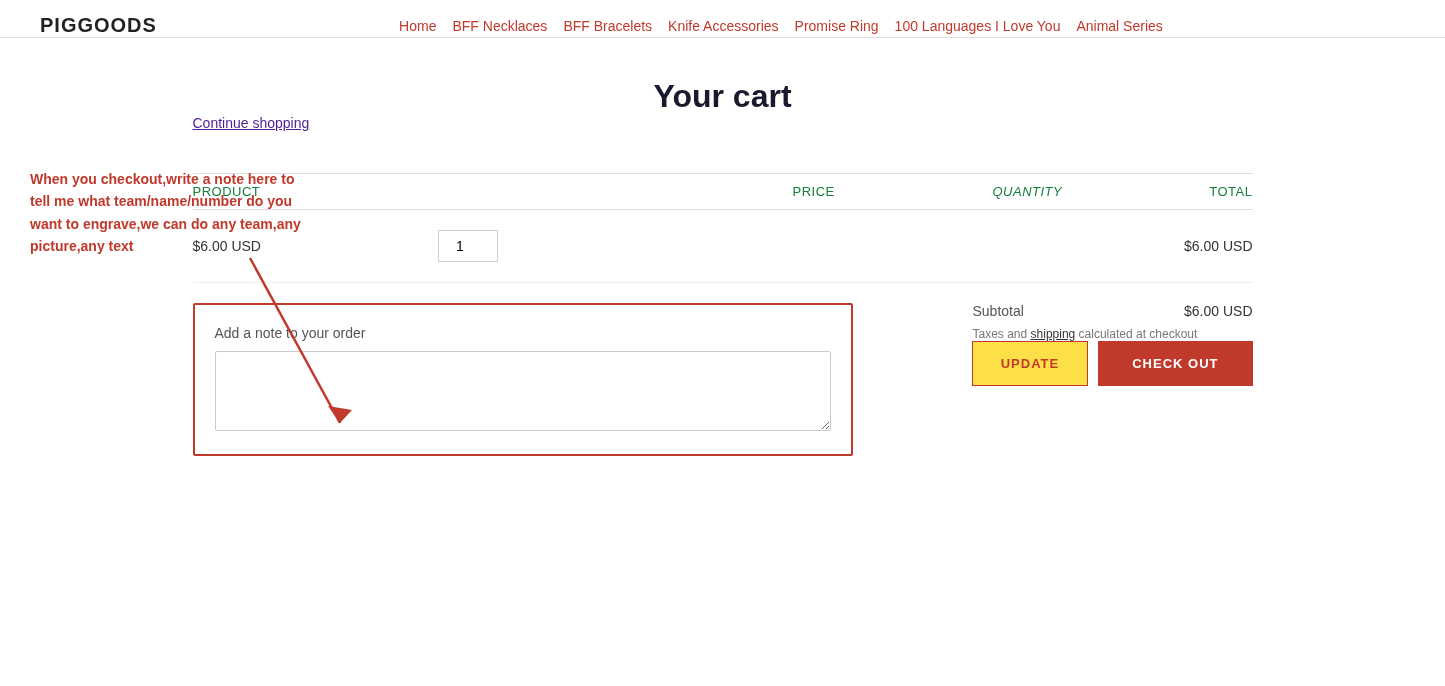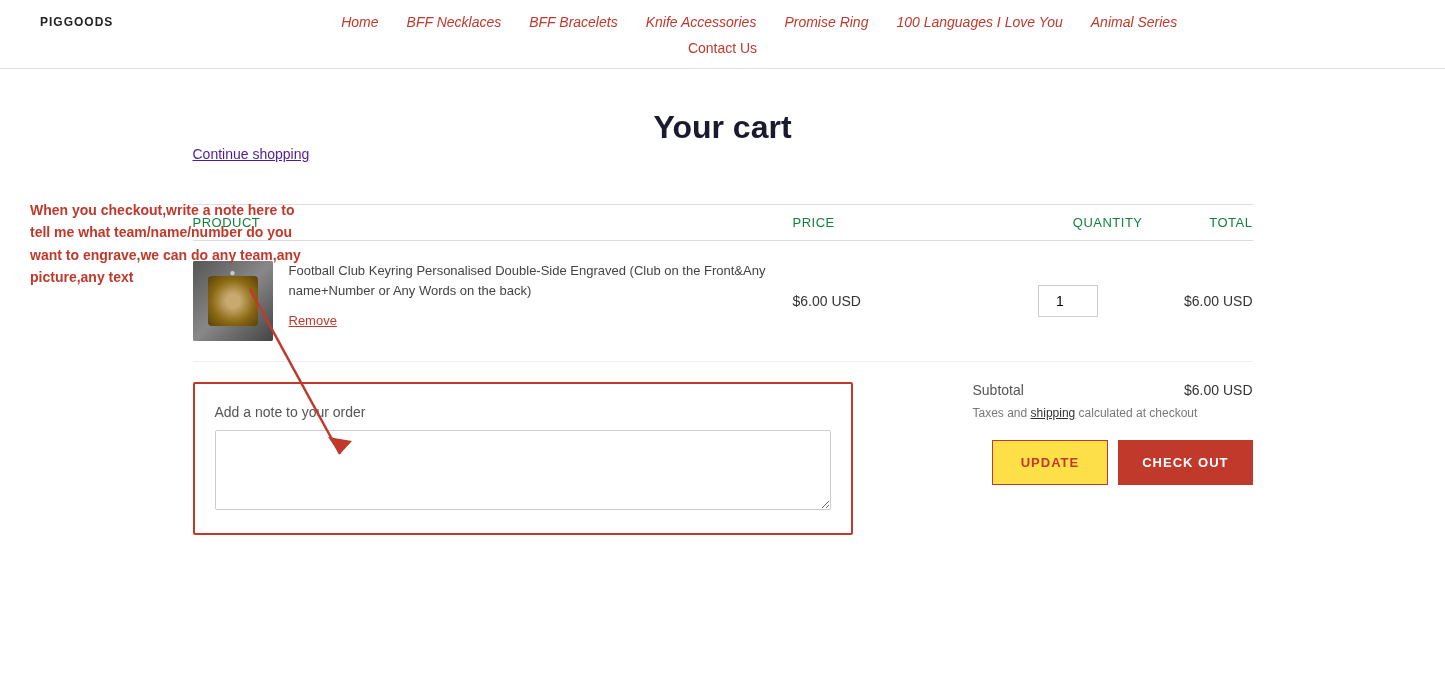--- a/index.html
+++ b/index.html
@@ -1,36 +1,36 @@
 <!DOCTYPE html>
 <html><head>
   <meta charset="utf-8">
   <style>
     * { box-sizing: border-box; margin: 0; padding: 0; }
     body { font-family: Arial, sans-serif; background: #fff; color: #333; font-size: 14px; }
 
     
     .header { border-bottom: 1px solid #e0e0e0; padding: 0 40px; }
     .header-top { display: flex; align-items: center; justify-content: space-between; padding: 14px 0 0 0; }
-    .logo { font-weight: bold; font-size: 12px; letter-spacing: 1px; color: #222; }
-    .nav-top { display: flex; gap: 28px; flex: 1; justify-content: center; font-style: italic; }
+    .logo { font-weight: bold; font-size: 20px; letter-spacing: 1px; color: #222; }
+    .nav-top { display: flex; gap: 16px; flex: 1; justify-content: center; }
     .nav-top a { text-decoration: none; font-size: 14px; color: #c0392b; }
     .nav-second { display: flex; justify-content: center; padding: 10px 0 12px 0; }
     .nav-second a { text-decoration: none; font-size: 14px; color: #c0392b; }
 
     
     .cart-container { max-width: 1100px; margin: 0 auto; padding: 40px 20px 60px 20px; }
     .cart-title { text-align: center; font-size: 32px; font-weight: bold; color: #1a1a2e; margin-bottom: 0; }
     .continue-shopping { display: block; color: #4c1d95; text-decoration: underline; margin-bottom: 42px; cursor: pointer; font-size: 14px; }
 
     
     .cart-table-header { display: flex; border-top: 1px solid #ddd; border-bottom: 1px solid #ddd; padding: 10px 0; font-size: 13px; color: #15803d; letter-spacing: 0.5px; margin-bottom: 0; }
     .col-product { flex: 0 0 600px; }
     .col-price { flex: 0 0 200px; text-align: left; }
-    .col-quantity { flex: 0 0 150px; text-align: right; }
+    .col-quantity { flex: 0 0 150px; text-align: left; font-style: italic; }
     .col-total { flex: 1; text-align: right; }
 
     
     .cart-row { display: flex; align-items: center; padding: 20px 0; border-bottom: 1px solid #eee; }
     .product-col { flex: 0 0 600px; display: flex; align-items: flex-start; gap: 16px; }
     .product-image { width: 80px; height: 80px; background: #888; border-radius: 2px; overflow: hidden; display: flex; align-items: center; justify-content: center; }
     .product-image-inner { width: 80px; height: 80px; background: linear-gradient(135deg, #555 0%, #888 50%, #444 100%); position: relative; }
     
     .product-image-inner::after { content: ''; position: absolute; top: 50%; left: 50%; transform: translate(-50%, -50%); width: 50px; height: 50px; background: radial-gradient(circle, #c8a96e 20%, #8b6914 60%, #5a4009 100%); border-radius: 4px; }
     .product-image-inner::before { content: '●'; position: absolute; top: 6px; left: 50%; transform: translateX(-50%); color: #ccc; font-size: 10px; z-index: 1; }
@@ -48,47 +48,44 @@
     .bottom-section { display: flex; gap: 0; margin-top: 20px; }
     .note-section { flex: 0 0 660px; }
     .note-box { border: 2px solid #c0392b; padding: 20px; border-radius: 2px; }
     .note-label { font-size: 14px; color: #555; margin-bottom: 10px; }
     .note-textarea { width: 100%; height: 80px; border: 1px solid #ccc; border-radius: 2px; resize: vertical; padding: 6px; font-size: 13px; outline: none; }
 
     .summary-section { flex: 1; display: flex; flex-direction: column; align-items: flex-end; padding-left: 40px; }
     .subtotal-row { display: flex; justify-content: space-between; width: 280px; margin-bottom: 8px; font-size: 14px; }
     .subtotal-label { color: #555; }
     .subtotal-value { color: #333; font-weight: normal; }
-    .tax-note { font-size: 12px; color: #777; margin-bottom: 20px; width: 280px; }
+    .tax-note { font-size: 12px; color: #777; width: 280px; }
     .tax-note a { color: #333; text-decoration: underline; }
     .buttons-row { display: flex; gap: 10px; }
     .btn-update { border: 1px solid #c0392b; background: #fde047; color: #c0392b; padding: 14px 28px; font-size: 13px; letter-spacing: 1px; cursor: pointer; font-weight: bold; text-align: center; }
-    .btn-checkout { border: none; background: #c0392b; color: #fff; padding: 14px 24px; font-size: 13px; letter-spacing: 1px; cursor: pointer; font-weight: bold; }
+    .btn-checkout { border: none; background: #c0392b; color: #fff; padding: 14px 34px; font-size: 13px; letter-spacing: 1px; cursor: pointer; font-weight: bold; }
     .annotation-text { color: #c0392b; font-size: 14px; font-weight: bold; line-height: 1.6; padding: 0 10px 0 10px; }
 
     .page-wrapper { position: relative; }
   </style>
 </head>
 <body>
 
 <header class="header">
   <div class="header-top">
     <div class="logo">PIGGOODS</div>
     <nav class="nav-top">
       <a href="#">Home</a>
       <a href="#">BFF Necklaces</a>
       <a href="#">BFF Bracelets</a>
       <a href="#">Knife Accessories</a>
       <a href="#">Promise Ring</a>
       <a href="#">100 Languages I Love You</a>
       <a href="#">Animal Series</a>
     </nav>
-  </div>
-  <div class="nav-second">
-    <a href="#">Contact Us</a>
   </div>
 </header>
 
 <div class="page-wrapper" style="position:relative;">
 
   <div style="position:absolute; left:20px; top:130px; width:300px; z-index:10;">
     <div class="annotation-text">When you checkout,write a note here to tell me what team/name/number do you want to engrave,we can do any team,any picture,any text</div>
 
     <svg style="position:absolute; left:220px; top:80px; width:120px; height:200px;" viewBox="0 0 120 200">
       <line x1="10" y1="10" x2="100" y2="175" stroke="#c0392b" stroke-width="2.5"></line>
@@ -101,29 +98,20 @@
     <a class="continue-shopping">Continue shopping</a>
 
     <div class="cart-table-header">
       <div class="col-product">PRODUCT</div>
       <div class="col-price">PRICE</div>
       <div class="col-quantity">QUANTITY</div>
       <div class="col-total">TOTAL</div>
     </div>
 
     <div class="cart-row">
-      <div class="product-col">
-        <div class="product-image">
-          <div class="product-image-inner"></div>
-        </div>
-        <div class="product-info">
-          <div class="product-name">Football Club Keyring Personalised Double-Side Engraved (Club on the Front&amp;Any name+Number or Any Words on the back)</div>
-          <a class="remove-link">Remove</a>
-        </div>
-      </div>
       <div class="price-col">$6.00 USD</div>
       <div class="quantity-col">
         <input type="number" class="quantity-input" value="1" min="1" style="">
       </div>
       <div class="total-col">$6.00 USD</div>
     </div>
 
     <div class="bottom-section">
 
       <div class="note-section">

